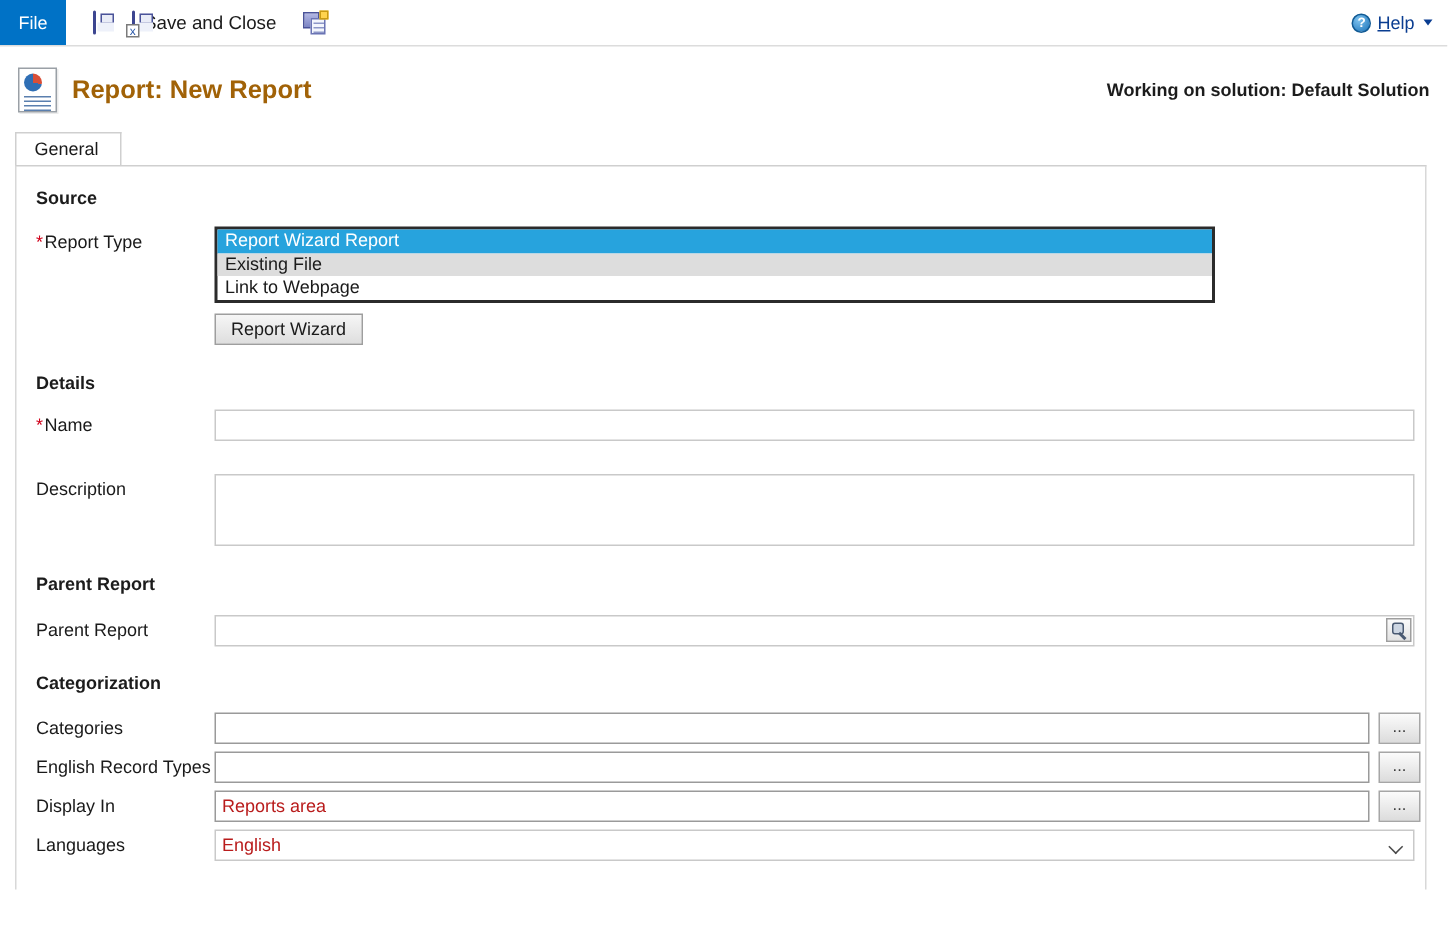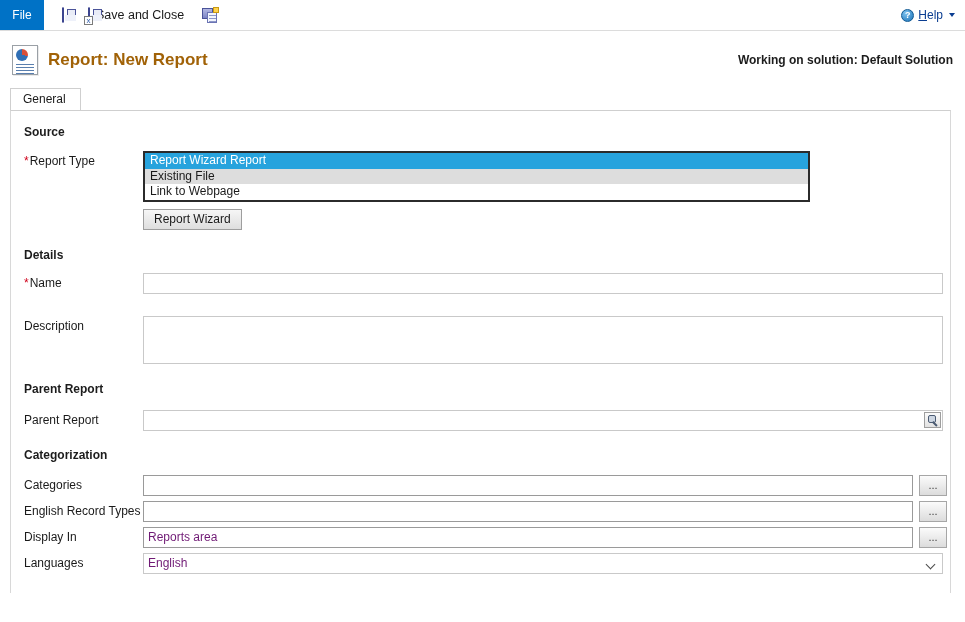--- a/index.html
+++ b/index.html
@@ -250,21 +250,21 @@
     margin-right: 1px;
   }
 
   
   .txt {
     height: 21px;
     border: 1px solid #c9c9c9;
     background: #ffffff;
     font-family: "Liberation Sans", sans-serif;
     font-size: 12px;
-    color: #701a75;
+    color: #b91c1c;
     padding: 0 4px;
     outline: none;
   }
   .txt.dark { border: 1px solid #9a9a9a; }
   .ta {
     border: 1px solid #c9c9c9;
     background: #ffffff;
     font-family: "Liberation Sans", sans-serif;
     font-size: 12px;
     color: #1a1a1a;

